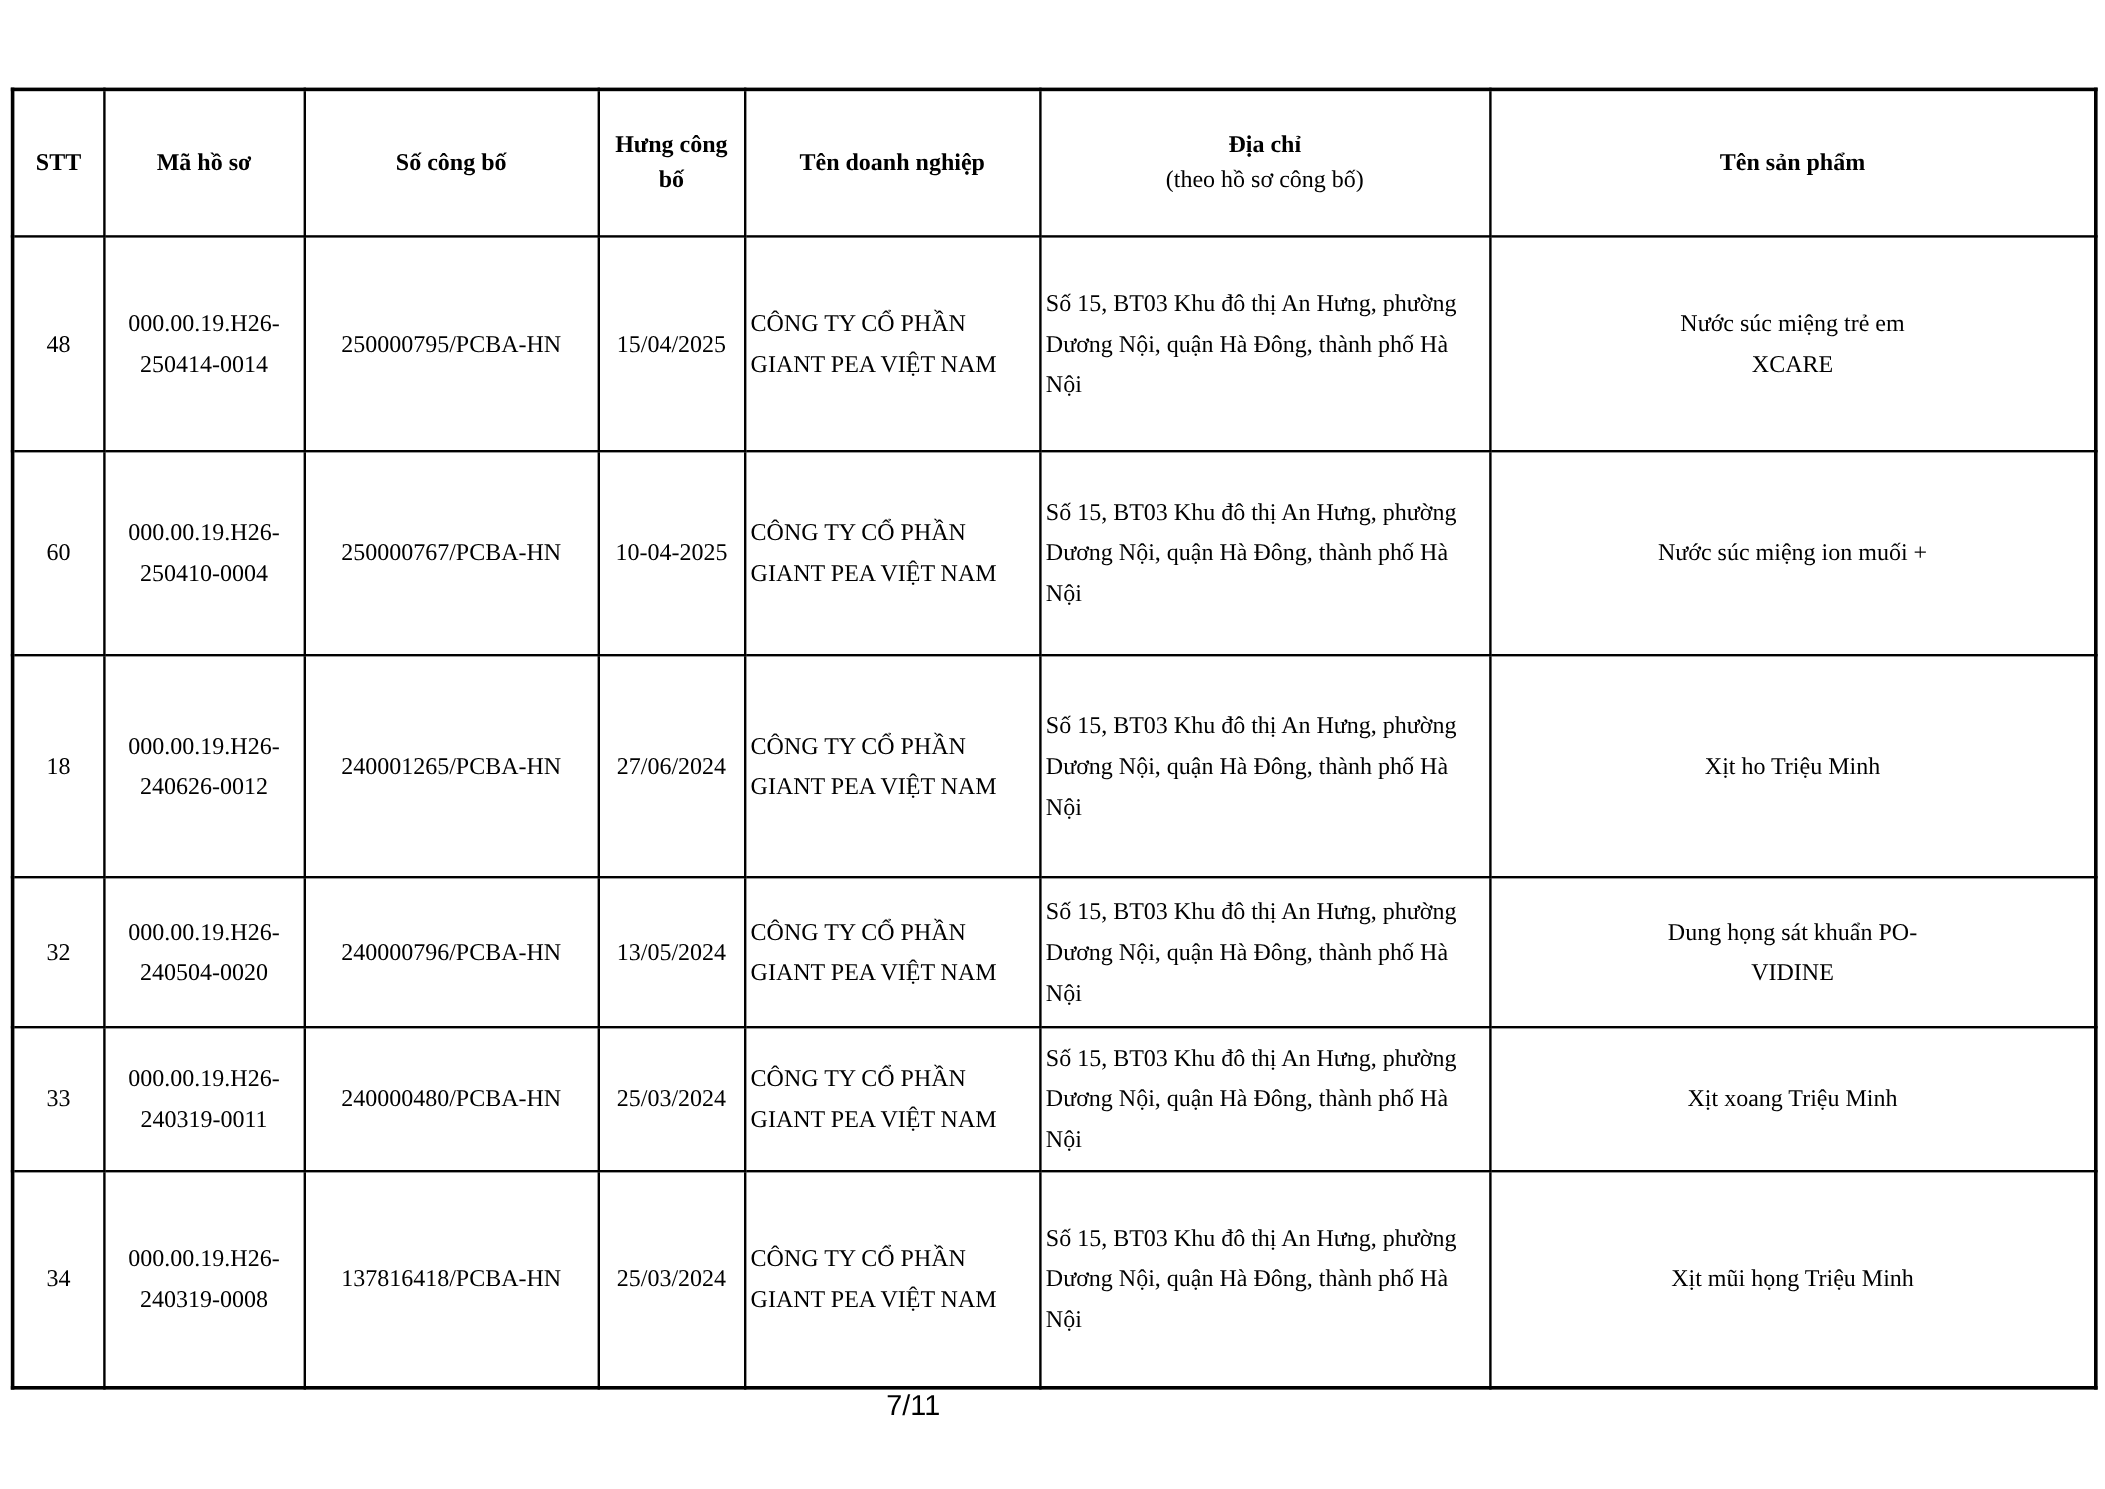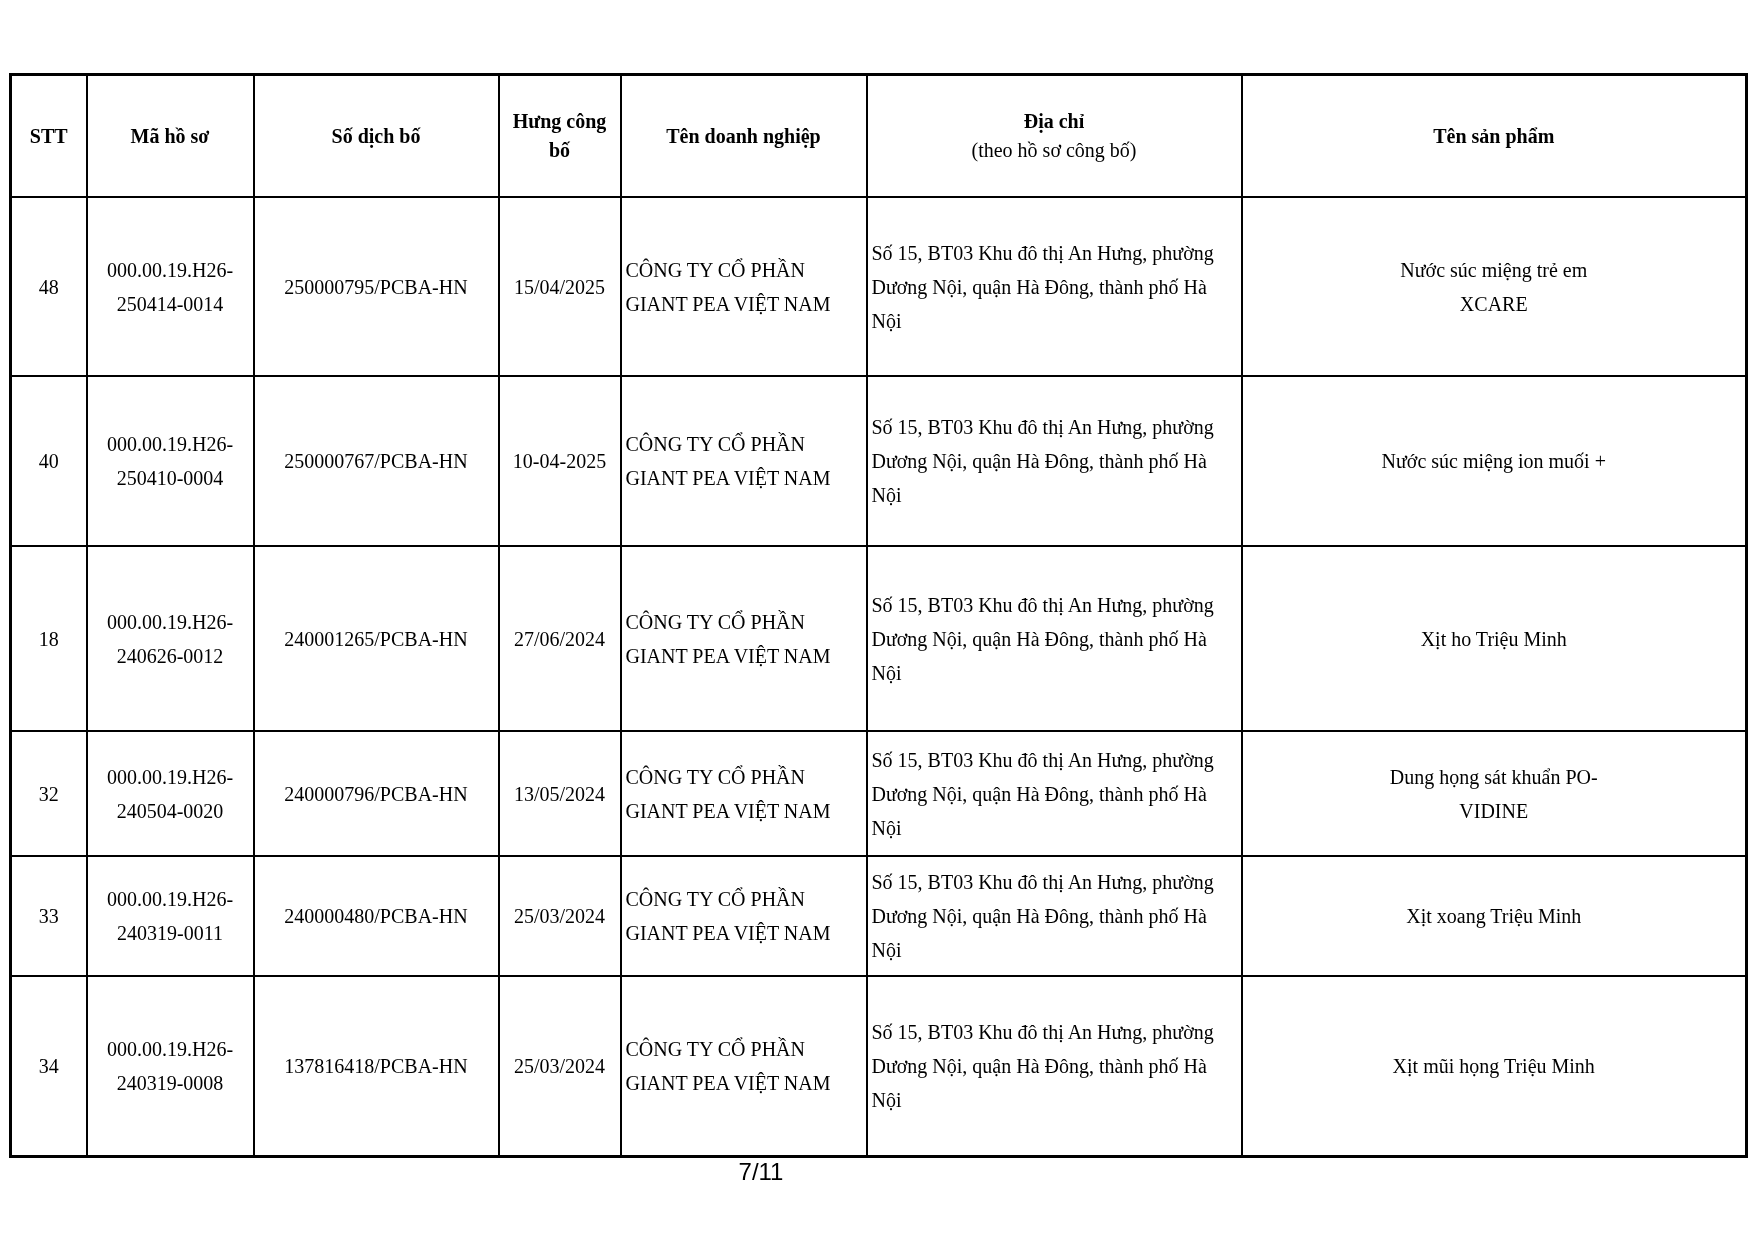--- a/index.html
+++ b/index.html
@@ -80,21 +80,21 @@
       <col style="width:245px">
       <col style="width:122px">
       <col style="width:246px">
       <col style="width:375px">
       <col style="width:505px">
     </colgroup>
     <thead>
       <tr>
         <th>STT</th>
         <th>Mã hồ sơ</th>
-        <th>Số dịch bố</th>
+        <th>Số công bố</th>
         <th>Hưng công bố</th>
         <th>Tên doanh nghiệp</th>
         <th>
           <span>Địa chỉ</span>
           <span class="hdr-sub">(theo hồ sơ công bố)</span>
         </th>
         <th>Tên sản phẩm</th>
       </tr>
     </thead>
     <tbody>
@@ -106,21 +106,21 @@
           <td class="c-ngay_cong_bo">15/04/2025</td>
           <td class="c-ten_doanh_nghiep">CÔNG TY CỔ PHẦN
 GIANT PEA VIỆT NAM</td>
           <td class="c-dia_chi">Số 15, BT03 Khu đô thị An Hưng, phường
 Dương Nội, quận Hà Đông, thành phố Hà
 Nội</td>
           <td class="c-ten_san_pham">Nước súc miệng trẻ em
 XCARE</td>
         </tr>
         <tr>
-          <td class="c-stt">40</td>
+          <td class="c-stt">60</td>
           <td class="c-ma_ho_so">000.00.19.H26-
 250410-0004</td>
           <td class="c-so_cong_bo">250000767/PCBA-HN</td>
           <td class="c-ngay_cong_bo">10-04-2025</td>
           <td class="c-ten_doanh_nghiep">CÔNG TY CỔ PHẦN
 GIANT PEA VIỆT NAM</td>
           <td class="c-dia_chi">Số 15, BT03 Khu đô thị An Hưng, phường
 Dương Nội, quận Hà Đông, thành phố Hà
 Nội</td>
           <td class="c-ten_san_pham">Nước súc miệng ion muối +</td>

